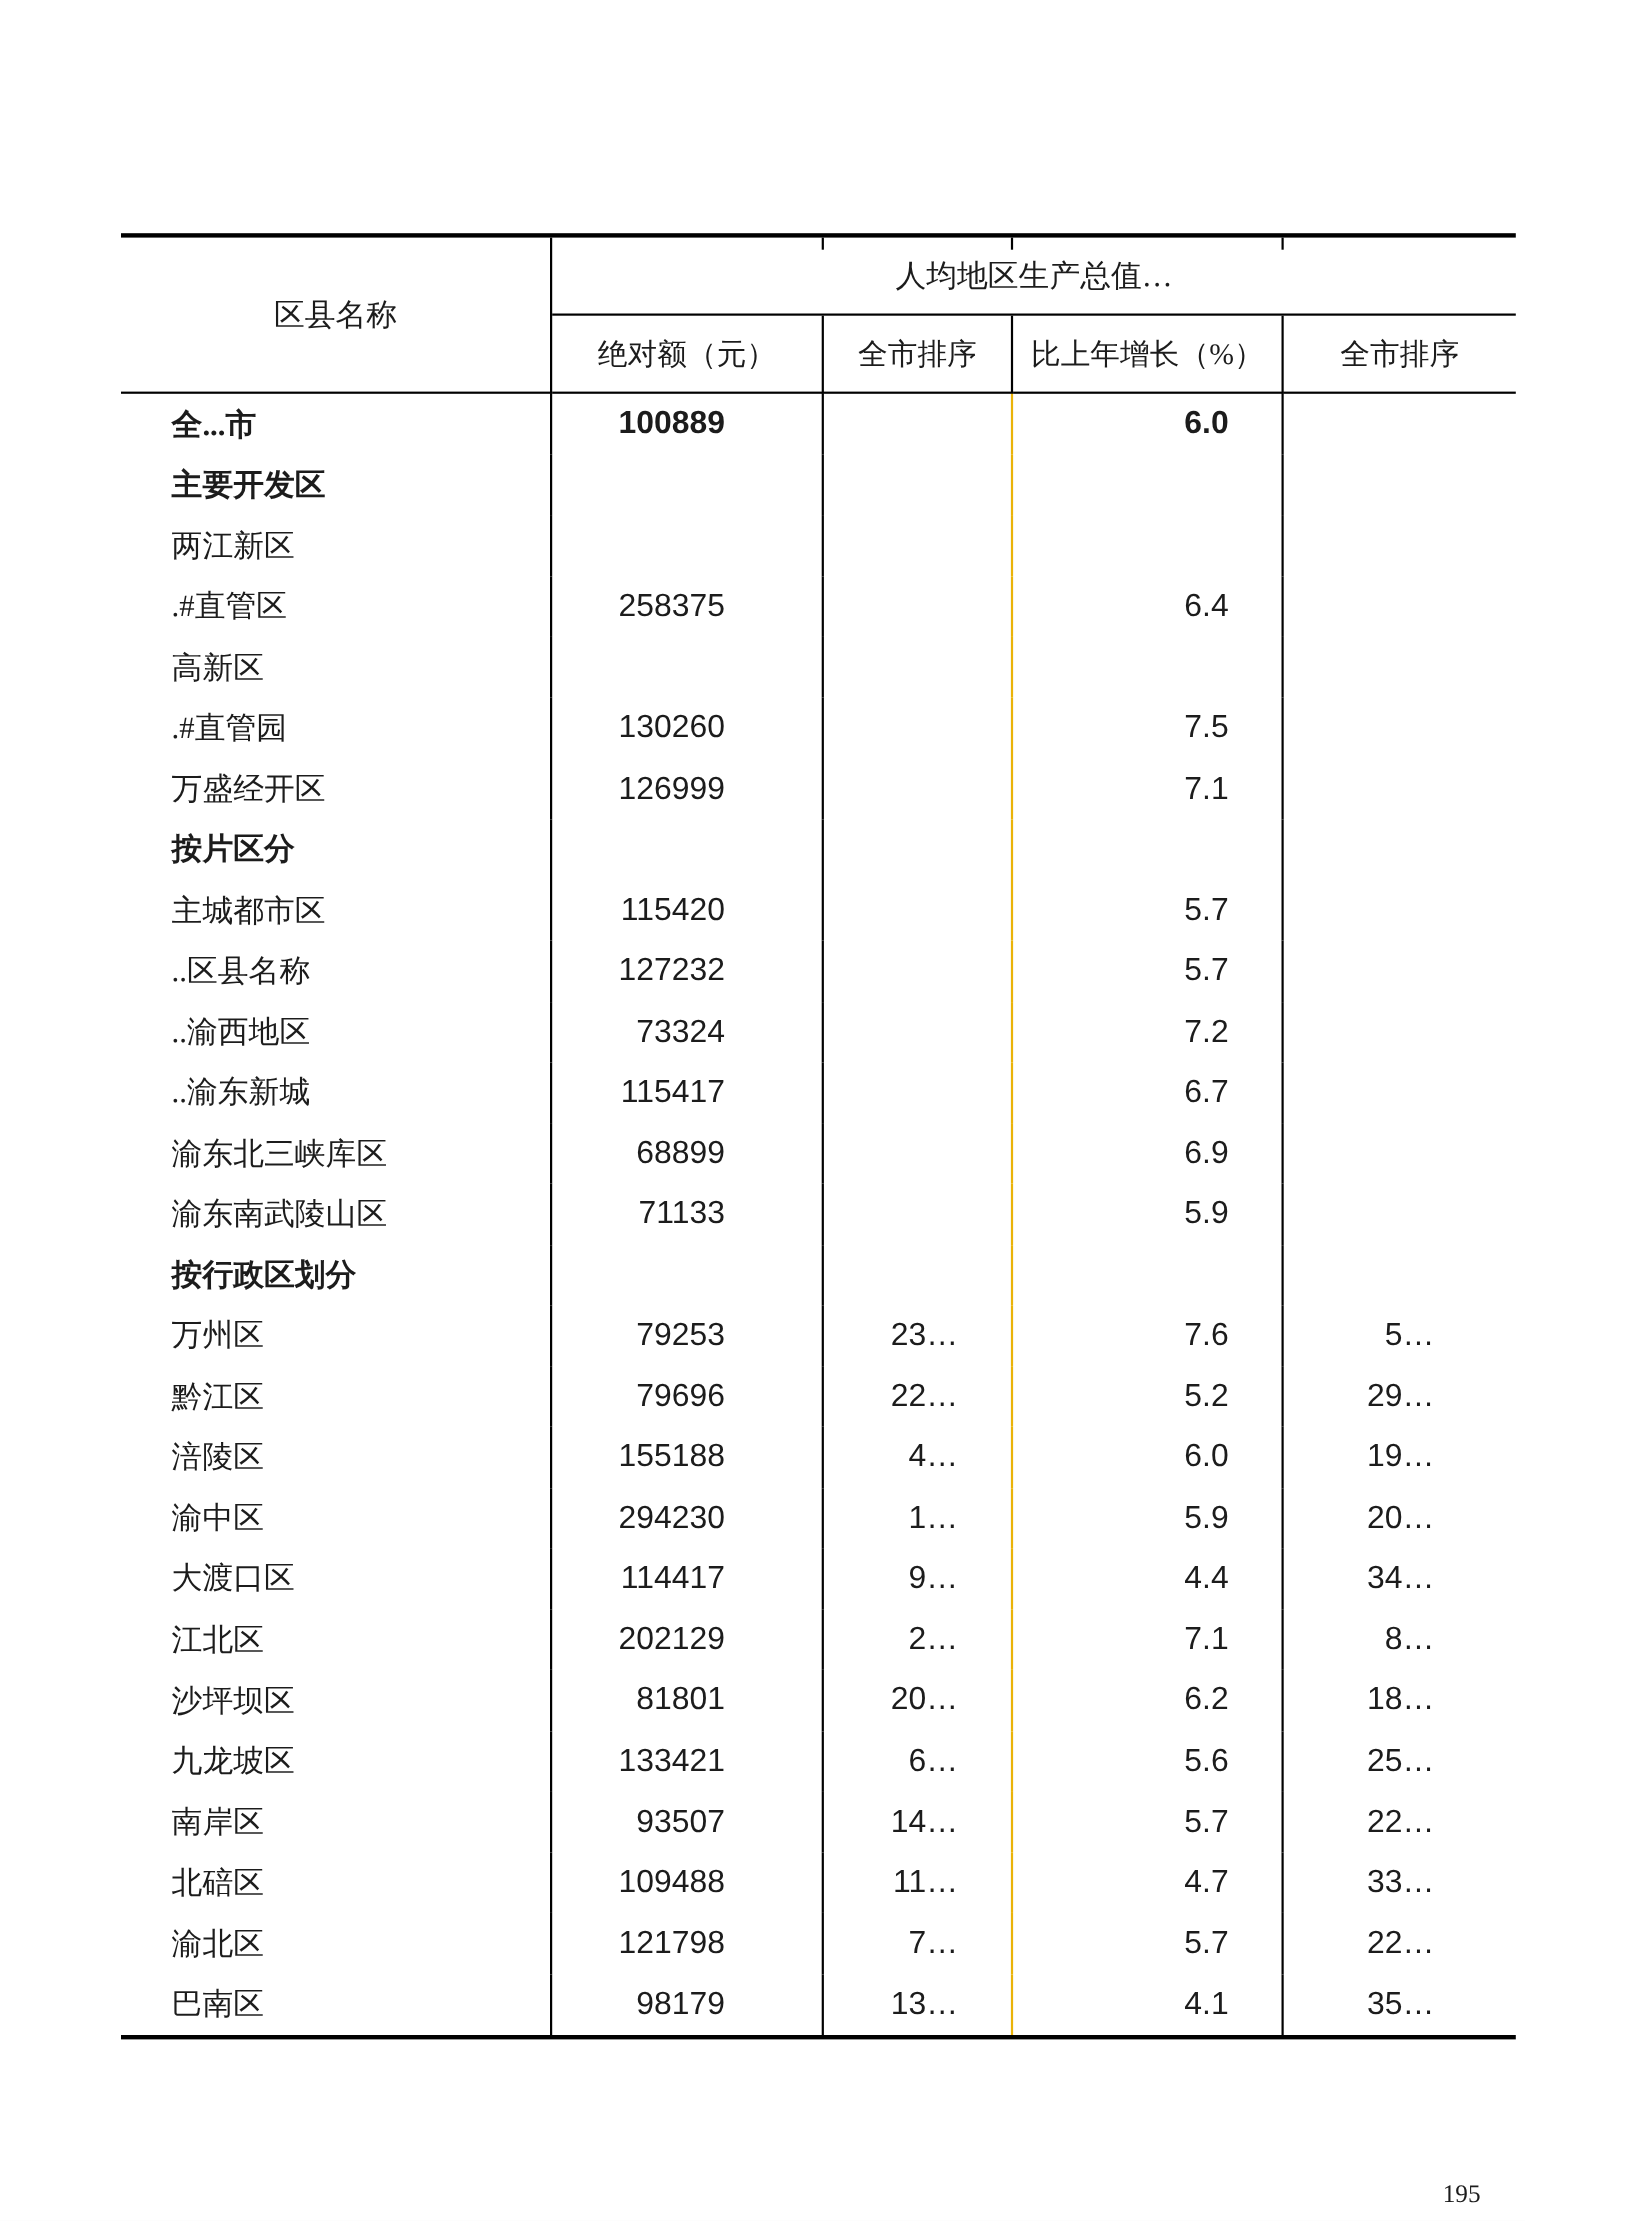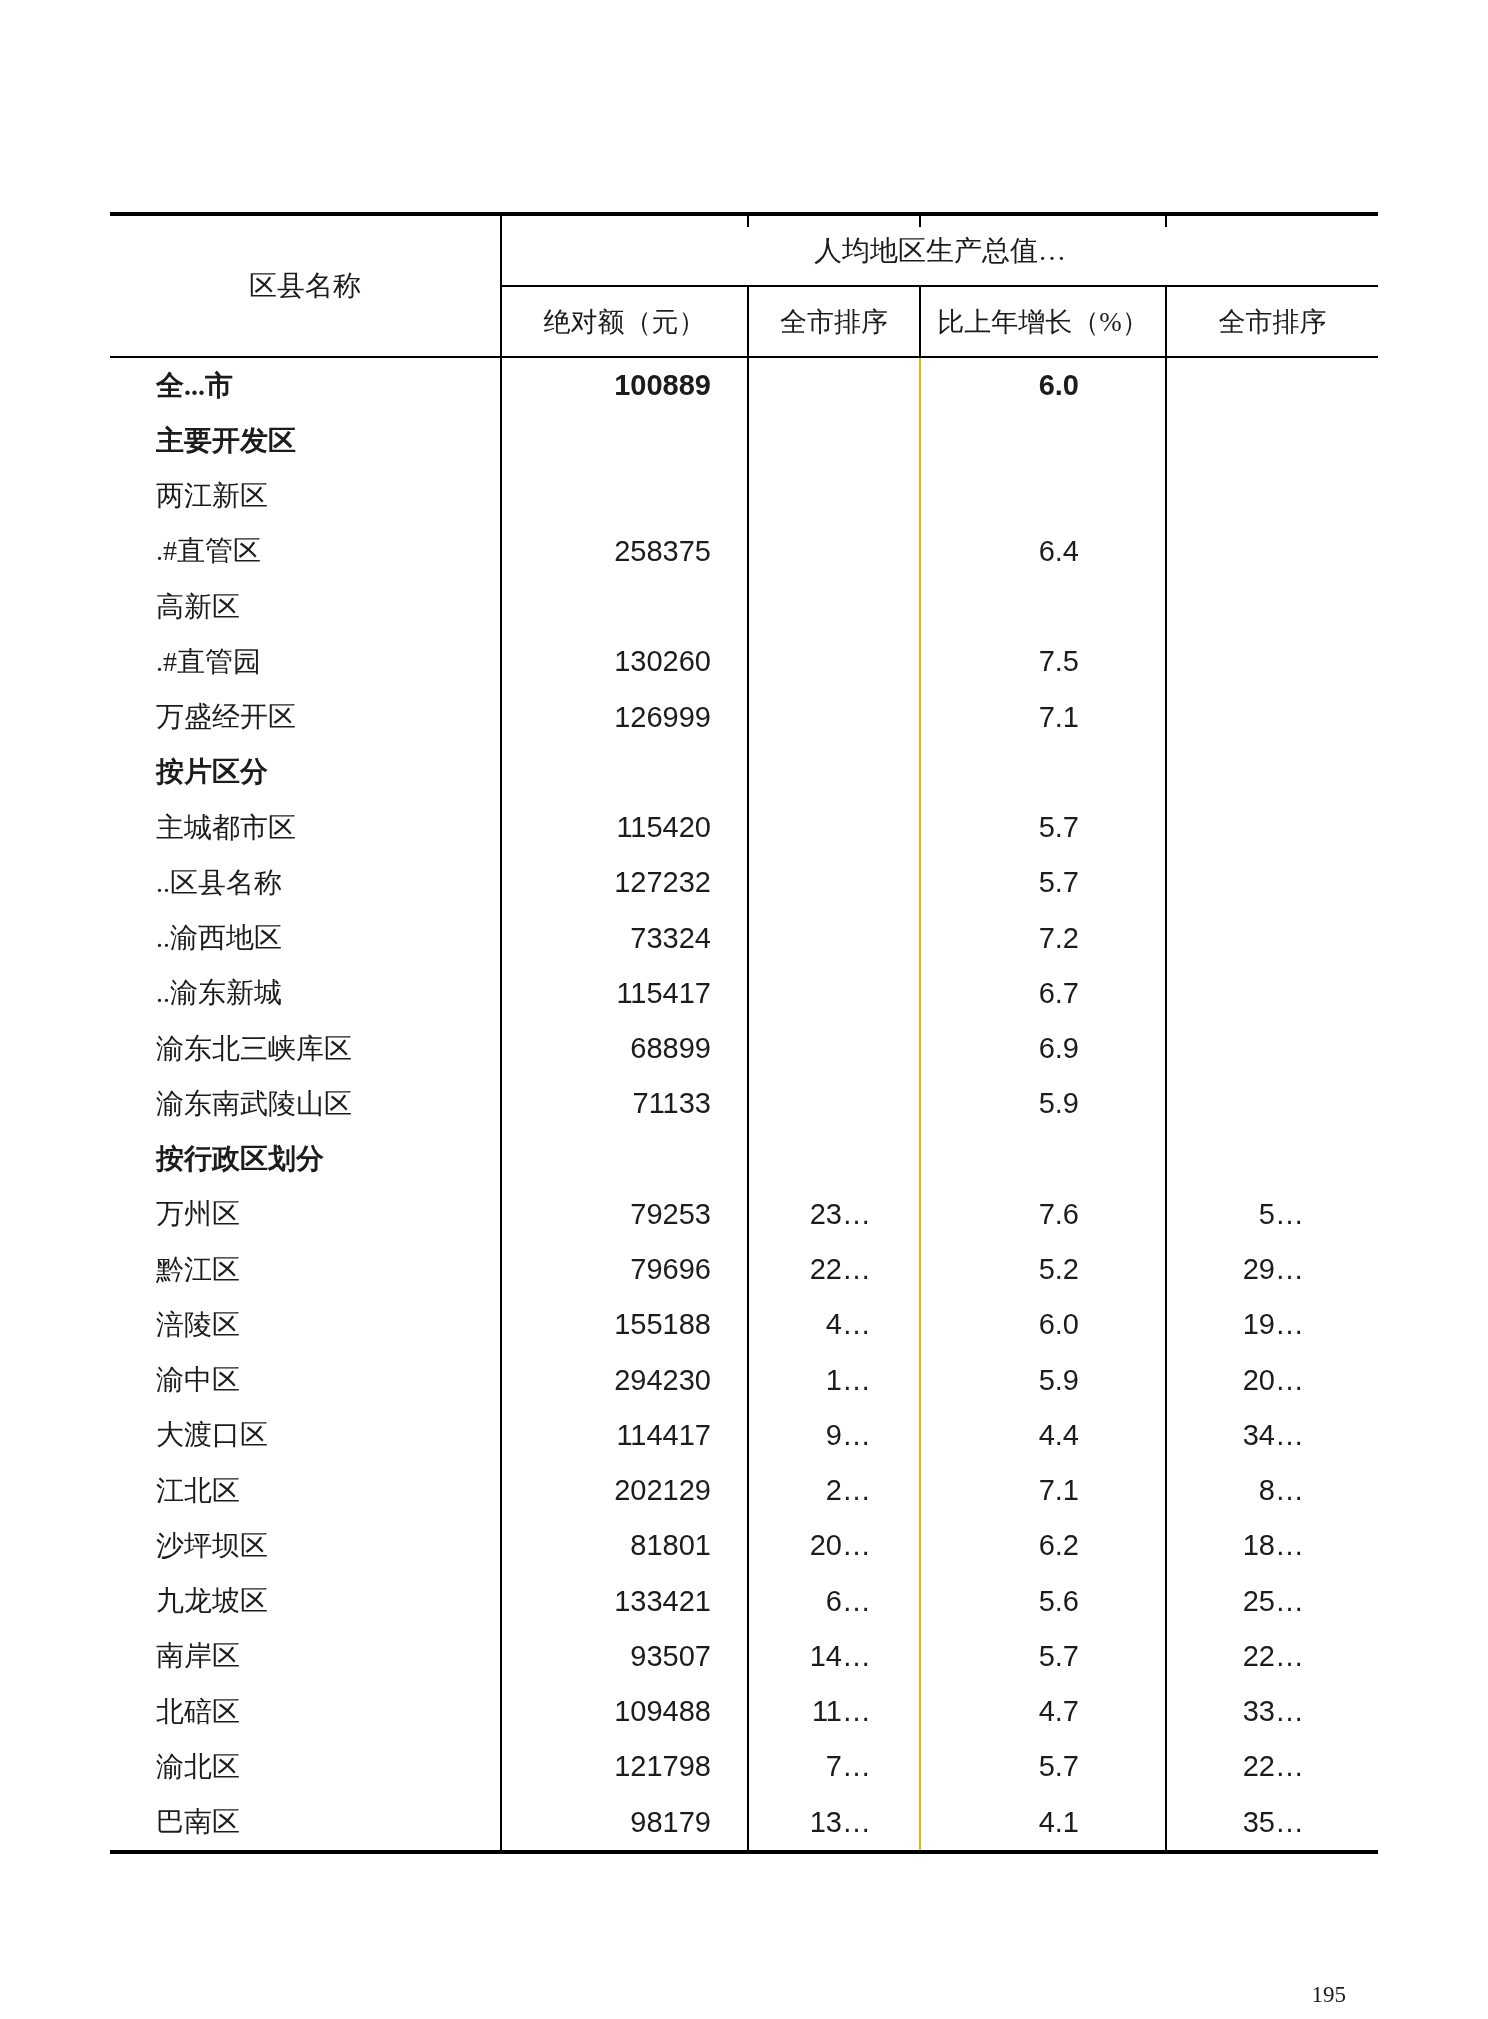--- a/index.html
+++ b/index.html
@@ -80,23 +80,23 @@
   .cell.c1 {
     justify-content: flex-start;
     padding-left: 46px;
     border-right: 2px solid #000;
   }
   .cell.num {
     font-family: "Liberation Sans", "DejaVu Sans", sans-serif;
     font-size: 29px;
     justify-content: flex-end;
   }
-  .cell.c2 { padding-right: 36px; border-right: 2px solid #000; }
+  .cell.c2 { padding-right: 88px; border-right: 2px solid #000; }
   .cell.c3 { padding-right: 48px; border-right: 2px solid #eab308; }
-  .cell.c4 { padding-right: 86px; border-right: 2px solid #000; }
+  .cell.c4 { padding-right: 48px; border-right: 2px solid #000; }
   .cell.c5 { padding-right: 74px; }
   .row.bold .cell { font-weight: 700; }
   .page-number {
     position: absolute;
     top: 1982px;
     left: 1270px;
     width: 76px;
     text-align: right;
     font-size: 23px;
     font-family: "Liberation Serif", "DejaVu Serif", serif;

